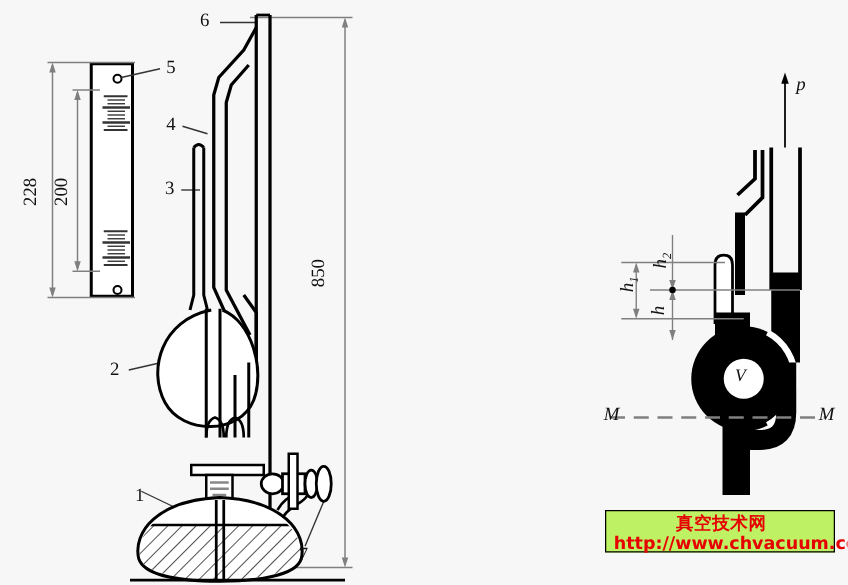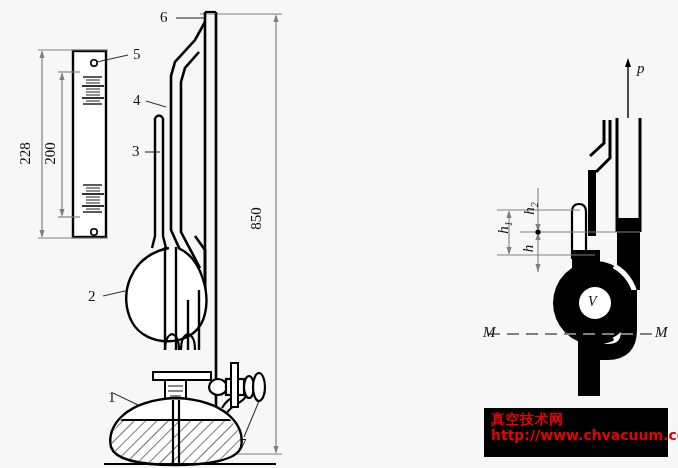--- a/index.html
+++ b/index.html
@@ -3,23 +3,23 @@
 <meta charset="utf-8">
 <style>
   html,body{margin:0;padding:0;background:#f7f7f7;}
   body{width:678px;height:468px;overflow:hidden;
        font-family:"Liberation Serif", serif;}
   #stage{position:relative;width:678px;height:468px;background:#f7f7f7;}
   svg{position:absolute;left:0;top:0;}
   .lbl{position:absolute;font-family:"Liberation Serif",serif;font-size:15px;color:#111;}
   .lbl-i{font-style:italic;}
   .rot{transform:rotate(-90deg);transform-origin:center center;}
-  #wm{position:absolute;left:484px;top:408px;width:184px;height:49px;
-      border:1.6px solid #000;background:#000000;box-sizing:border-box;
-      padding:2px 4px 0 6px;}
+  #wm{position:absolute;left:484px;top:408px;width:184px;height:34px;
+      border:1.6px solid #000;background:#bef264;box-sizing:border-box;
+      padding:2px 4px 0 6px;text-align:center;}
   #wm div{color:#e60000;font-family:"DejaVu Sans",sans-serif;font-weight:bold;line-height:1.15;}
   #wm .w1{font-size:14px;letter-spacing:.5px;}
   #wm .w2{font-size:14px;}
 </style>
 </head>
 <body>
 
 <div id="stage">
 
   <svg width="678" height="468" viewBox="0 0 678 468">

